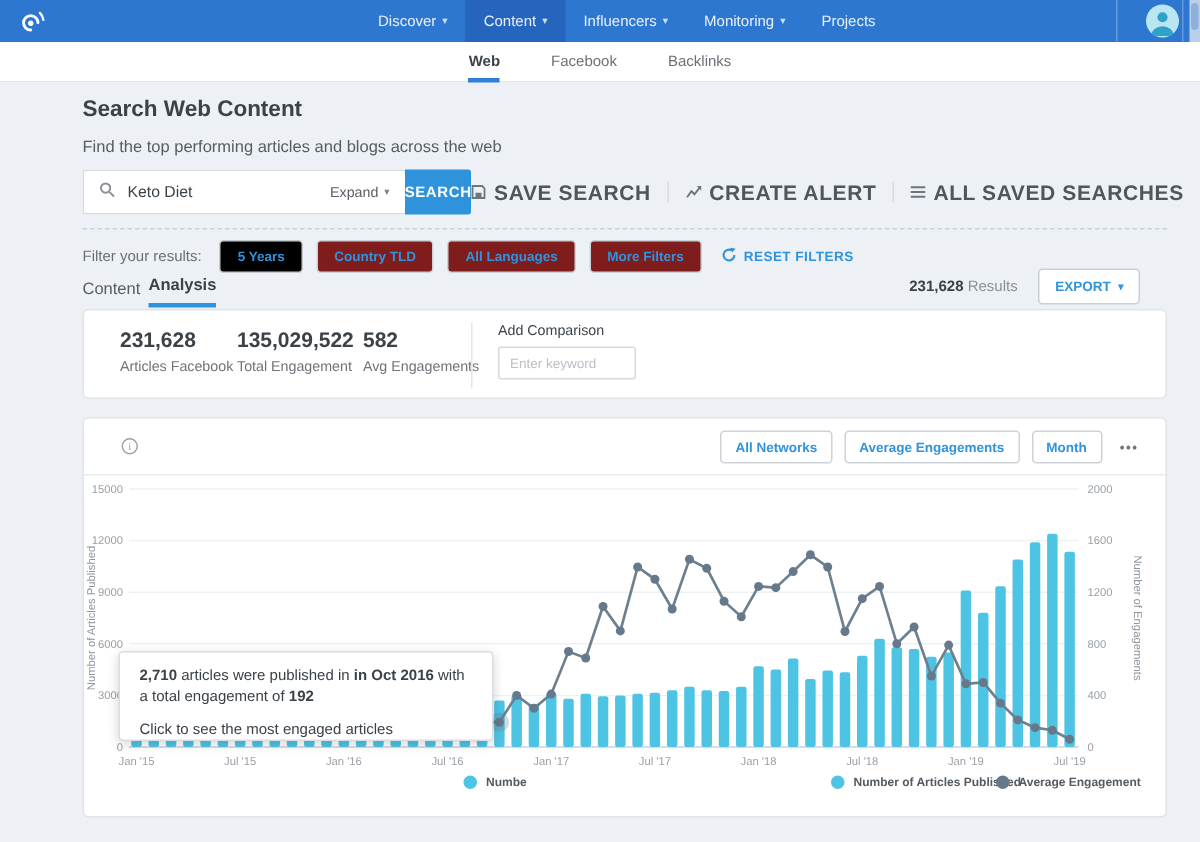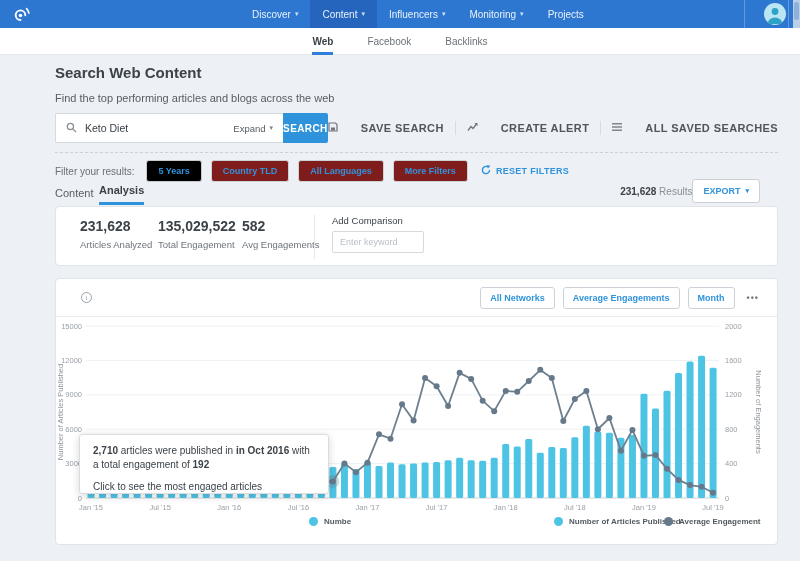--- a/index.html
+++ b/index.html
@@ -28,38 +28,38 @@
   .page-subtitle { position:absolute; left:55px; top:92px; font-size:11px; color:#575d63; }
 
   
   .search-row { position:absolute; left:55px; top:113px; width:723px; height:30px; display:flex; align-items:center; }
   .search-box { width:370px; height:30px; background:#fff; border:1px solid #d5dade; border-right:none; border-radius:2px 0 0 2px; display:flex; align-items:center; padding:0 10px; }
   .search-box input { border:none; outline:none; flex:1; font-size:10.5px; color:#3b4248; margin-left:8px; font-family:"Liberation Sans",sans-serif; background:transparent; }
   .expand { font-size:9.5px; color:#575d63; display:flex; align-items:center; gap:4px; cursor:pointer; white-space:nowrap; }
   .expand .chev { font-size:7px; color:#7c838a; }
   .search-btn { width:65px; height:30px; background:#2e93da; color:#fff; border:none; font-size:10px; font-weight:bold; letter-spacing:.4px; border-radius:0 2px 2px 0; cursor:pointer; font-family:"Liberation Sans",sans-serif; }
   .search-actions { margin-left:auto; display:flex; align-items:center; }
-  .action-item { display:flex; align-items:flex-start; gap:23px; font-size:11px; font-weight:bold; letter-spacing:.4px; color:#50565c; cursor:pointer; white-space:nowrap; }
+  .action-item { display:flex; align-items:flex-start; gap:5px; font-size:14px; font-weight:bold; letter-spacing:.4px; color:#50565c; cursor:pointer; white-space:nowrap; }
   .action-sep { width:1px; height:14px; background:#d8dcdf; margin:0 11px; }
 
   .dashed-rule { position:absolute; left:55px; top:152px; width:723px; border-top:1px dashed #ccd1d6; }
 
   
   .filter-row { position:absolute; left:55px; top:160px; height:22px; display:flex; align-items:center; }
   .filter-label { font-size:10px; color:#6a7076; margin-right:12px; }
   .pill { height:22px; padding:0 11px; border-radius:3px; font-size:9px; font-weight:bold; color:#2f93dd; background:#7f1d1d; border:1px solid #cdd2d7; margin-right:9px; display:flex; align-items:center; cursor:pointer; white-space:nowrap; }
   .pill.active { background:#000000; border-color:#c6cacd; }
   .reset { display:flex; align-items:center; gap:5px; font-size:9px; font-weight:bold; color:#2f93dd; letter-spacing:.3px; margin-left:4px; cursor:pointer; }
 
   
   .tabs-row { position:absolute; left:55px; top:179px; width:723px; height:26px; }
   .rtab { position:absolute; bottom:0; font-size:11px; color:#575d63; padding-bottom:6px; cursor:pointer; }
   .rtab.t0 { left:0; }
   .rtab.t1 { left:44px; font-weight:bold; color:#3b4248; border-bottom:3px solid #2e93dd; }
-  .results-group { position:absolute; right:18px; top:0; display:flex; align-items:center; }
+  .results-group { position:absolute; right:18px; top:0; display:flex; align-items:center; gap:14px; }
   .results-count { font-size:10px; color:#8a9096; }
   .results-count b { color:#3b4248; }
   .export-btn { height:24px; padding:0 10px; background:#fff; border:1px solid #c9cfd4; border-radius:3px; font-size:9px; font-weight:bold; color:#2f93dd; display:flex; align-items:center; gap:5px; cursor:pointer; }
   .export-btn .chev { font-size:7px; }
 
   
   .card { position:absolute; background:#fff; border:1px solid #e0e4e8; border-radius:4px; }
   .stats-card { left:55px; top:206px; width:723px; height:60px; }
   .stat { position:absolute; top:11px; }
   .stat .num { font-size:14px; font-weight:bold; color:#3b4248; }
@@ -223,21 +223,21 @@
     <div class="export-btn">
       <span>EXPORT</span>
       <span class="chev">▾</span>
     </div>
   </div>
 </div>
 
 <div class="card stats-card">
   <div class="stat s0">
     <div class="num">231,628</div>
-    <div class="lbl">Articles Analyzed</div>
+    <div class="lbl">Articles Facebook</div>
   </div>
   <div class="stat s1">
     <div class="num">135,029,522</div>
     <div class="lbl">Total Engagement</div>
   </div>
   <div class="stat s2">
     <div class="num">582</div>
     <div class="lbl">Avg Engagements</div>
   </div>
   <div class="stats-div"></div>

